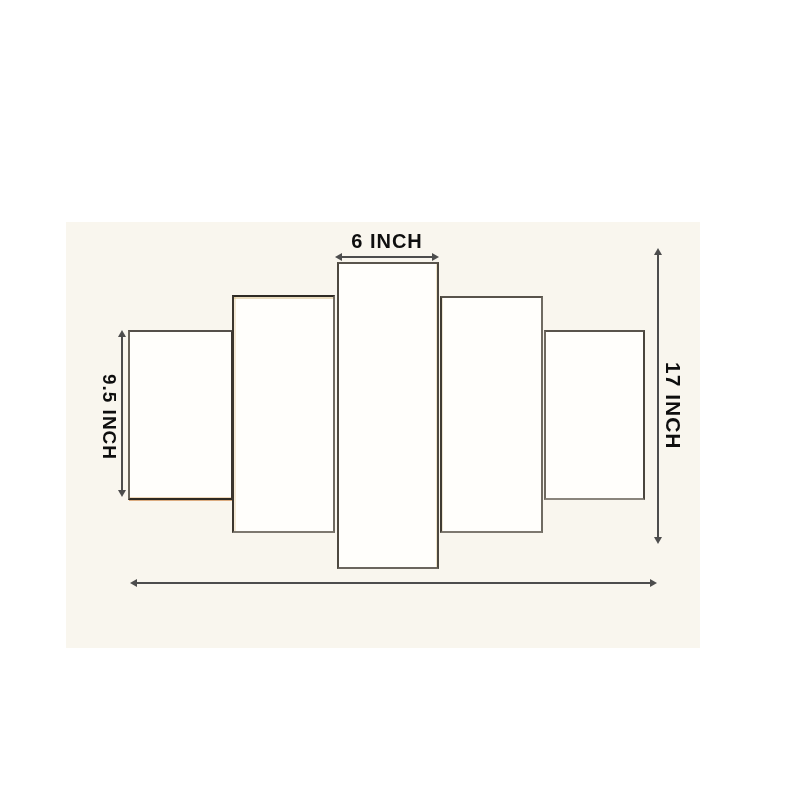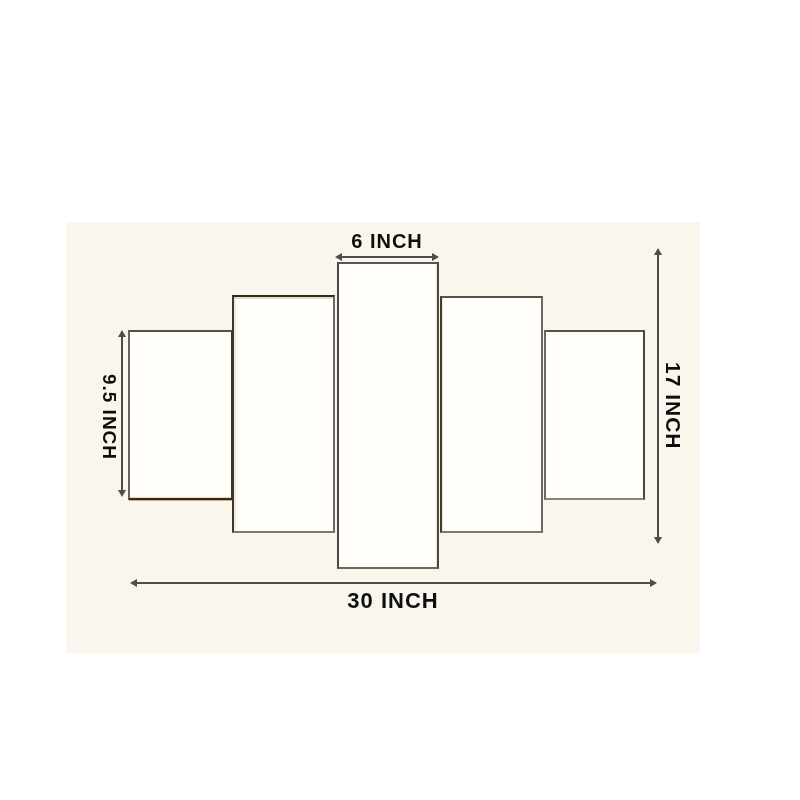--- a/index.html
+++ b/index.html
@@ -4,21 +4,21 @@
 <style>
   html, body {
     margin: 0;
     padding: 0;
     background: #ffffff;
     font-family: "Liberation Sans", sans-serif;
   }
   #stage {
     position: relative;
     width: 800px;
-    height: 800px;
+    height: 648px;
     background: #ffffff;
     overflow: hidden;
   }
   
   .diagram-bg {
     position: absolute;
     left: 66px;
     top: 222px;
     width: 634px;
     height: 431px;
@@ -146,15 +146,14 @@
   <div class="dim dim-v dim-left"></div>
   <div class="dim dim-v dim-right"></div>
   <div class="dim dim-h dim-bottom"></div>
 
   <div class="dim-label label-top">6 INCH</div>
 
   <div class="dim-label label-left">9.5 INCH</div>
 
   <div class="dim-label label-right">17 INCH</div>
 
-  <div class="dim-label label-bottom">30 INCH</div>
 
 </div>
 
 </body></html>

